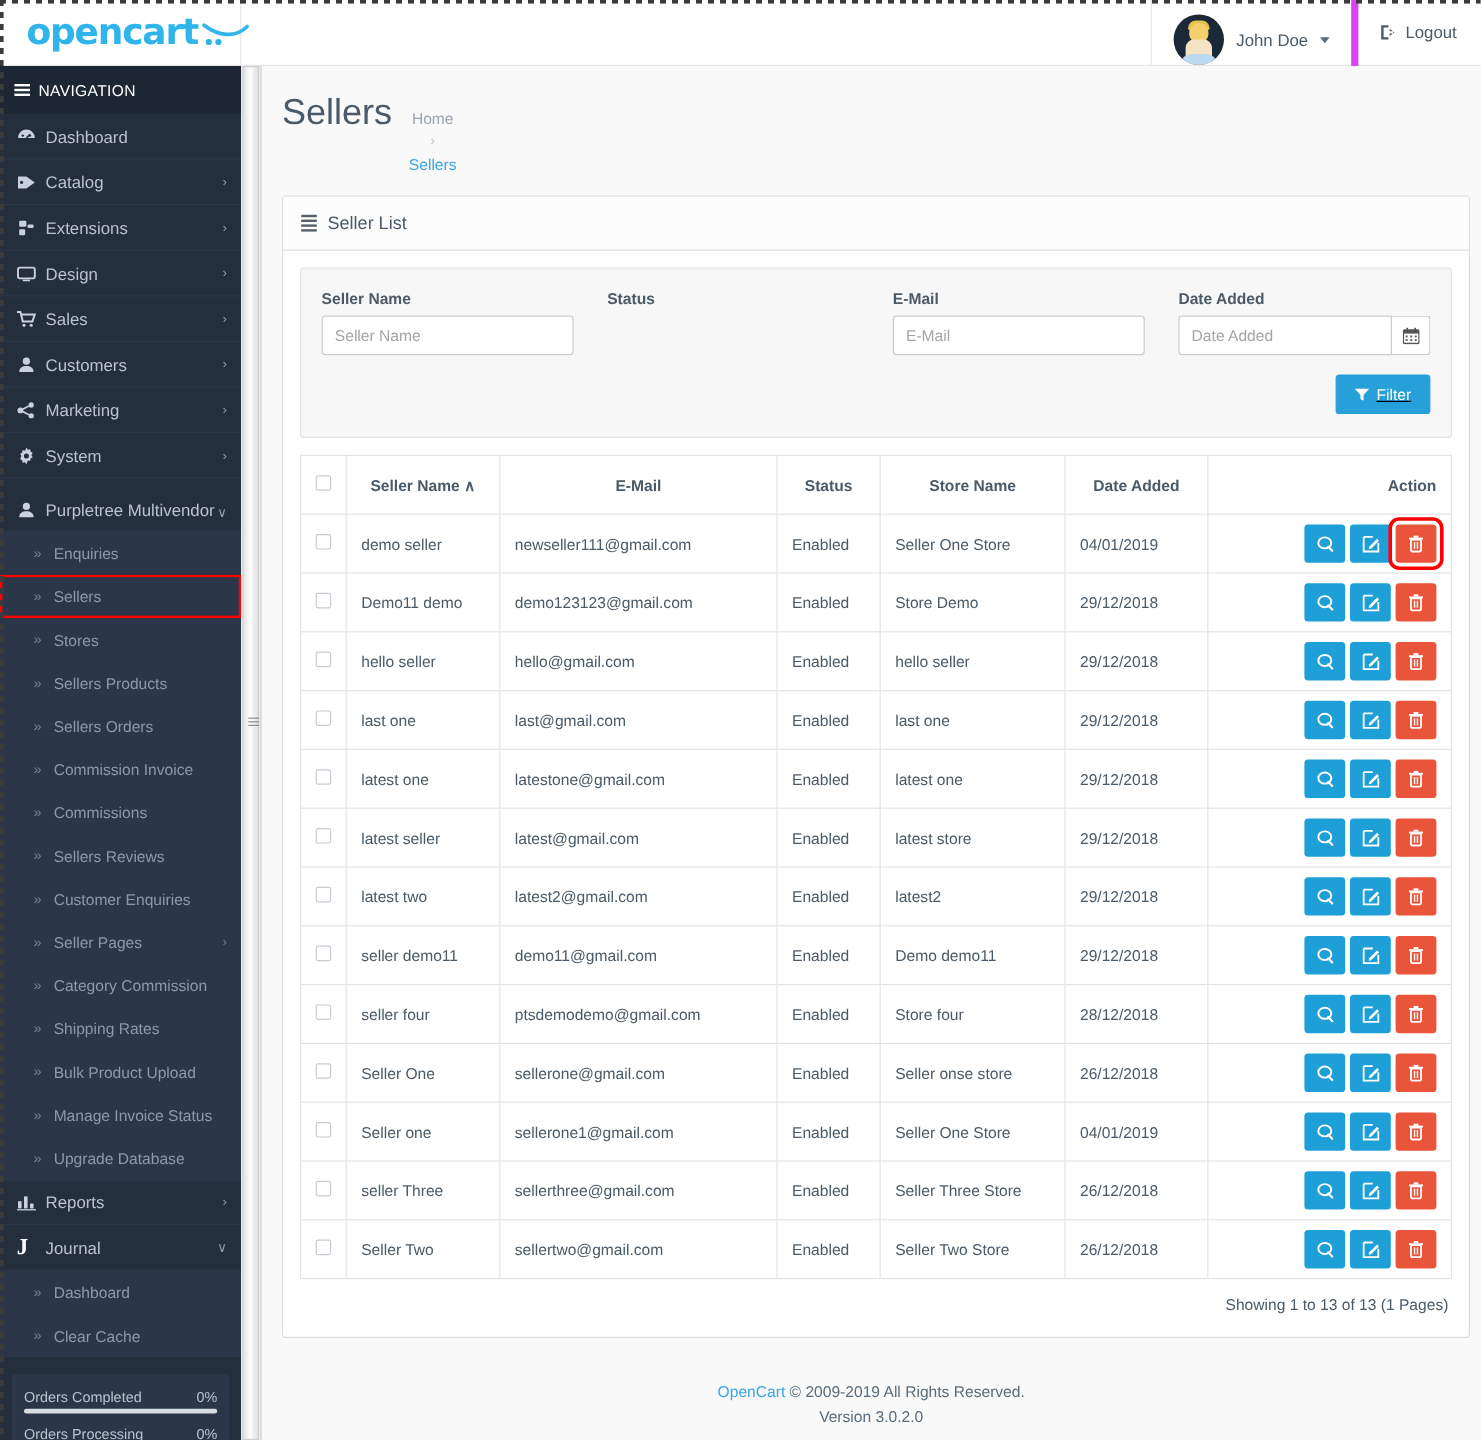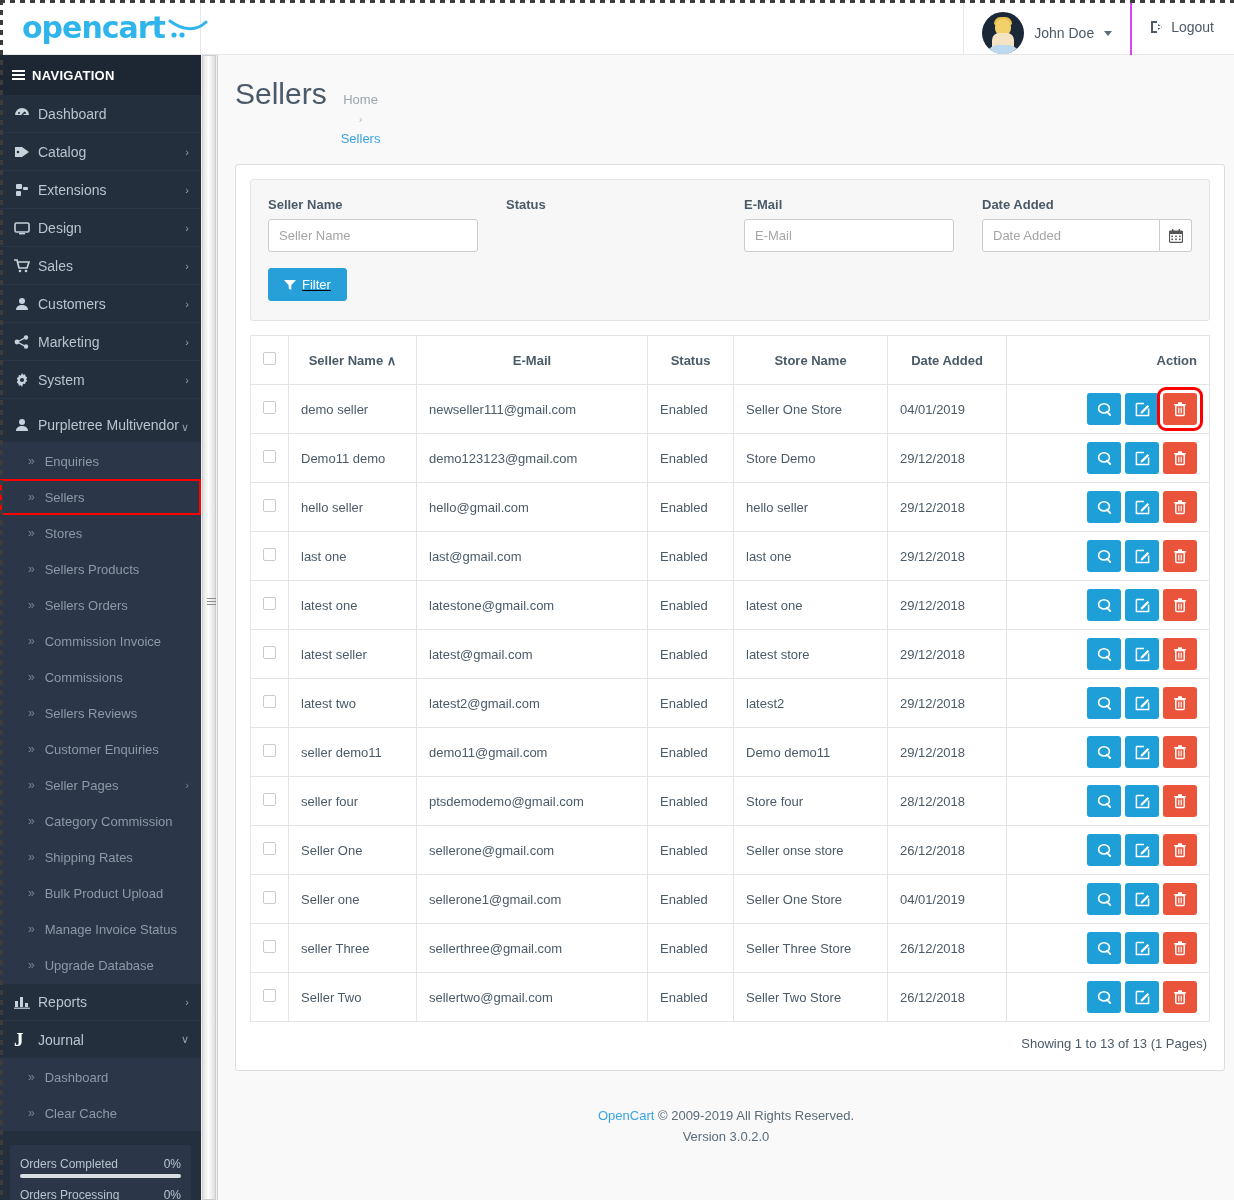--- a/index.html
+++ b/index.html
@@ -59,35 +59,35 @@
     background: #bcd9ef; border-radius: 14px 14px 0 0;
   }
   .user-name { font-size: 14px; color: #4a5a68; }
   .caret-down {
     width: 0; height: 0; border-left: 4px solid transparent;
     border-right: 4px solid transparent; border-top: 5px solid #5a6b7a;
   }
   #logout-btn {
     display: flex; align-items: center; gap: 6px;
     height: 55px; padding: 0 20px 0 18px;
-    border-left: 2px solid #d946ef;
+    border-left: 6px solid #d946ef;
     font-size: 14px; color: #4a5a68; cursor: pointer;
   }
 
   
   #sidebar {
     position: absolute; top: 55px; left: 0; width: 201px; height: 1145px;
     background: #242f3d;
     overflow: hidden;
     z-index: 20;
   }
   #nav-title {
     height: 40px; background: #1d2733; color: #ffffff;
     font-size: 13px; display: flex; align-items: center;
-    padding-left: 12px; gap: 7px; letter-spacing: .3px; font-weight: bold;
+    padding-left: 12px; gap: 7px; letter-spacing: .3px;
   }
   .burger { display: inline-block; width: 13px; }
   .burger i { display: block; height: 2px; background: #fff; margin: 2px 0; }
 
   .nav-item {
     display: flex; align-items: center; height: 38px;
     padding-left: 14px; padding-right: 12px;
     color: #b9c4ce; font-size: 14px;
     border-bottom: 1px solid #2b3749;
     cursor: pointer; position: relative;
@@ -207,21 +207,21 @@
   .input-group { display: flex; }
   .input-group .form-control {
     border-top-right-radius: 0; border-bottom-right-radius: 0;
   }
   .input-addon {
     width: 38px; height: 33px; border: 1px solid #cccccc; border-left: 0;
     border-top-right-radius: 3px; border-bottom-right-radius: 3px;
     background: #fff; display: flex; align-items: center; justify-content: center;
     color: #555; font-size: 14px; cursor: pointer;
   }
-  .filter-btn-row { display: flex; margin-top: 16px; text-decoration: underline; }
+  .filter-btn-row { display: flex; justify-content: flex-end; margin-top: 16px; text-decoration: underline; }
   .btn-filter {
     background: #279fd9; color: #fff; border: 1px solid #279fd9; border-radius: 3px;
     padding: 8px 15px; font-size: 13px; cursor: pointer;
     display: inline-flex; align-items: center; gap: 6px;
     font-family: "Liberation Sans", sans-serif;
   }
 
   
   table.data { width: 100%; border-collapse: collapse; margin-top: 14px; font-size: 13px; }
   table.data th, table.data td {
@@ -564,20 +564,29 @@
   <div id="page-head">
     <h1 id="page-title">Sellers</h1>
     <div id="breadcrumb">
       <a>Home</a>
       <span class="sep">›</span>
       <a class="current">Sellers</a>
     </div>
   </div>
 
   <div class="panel">
+    <div class="panel-head">
+      <span class="list-icon">
+          <i></i>
+          <i></i>
+          <i></i>
+          <i></i>
+        </span>
+      <span>Seller List</span>
+    </div>
 
     <div class="panel-body">
       <div class="well">
         <div class="filter-row">
 
           <div class="filter-col">
             <label class="filter-label">Seller Name</label>
             <input class="form-control" type="text" placeholder="Seller Name" style="">
           </div>
 

